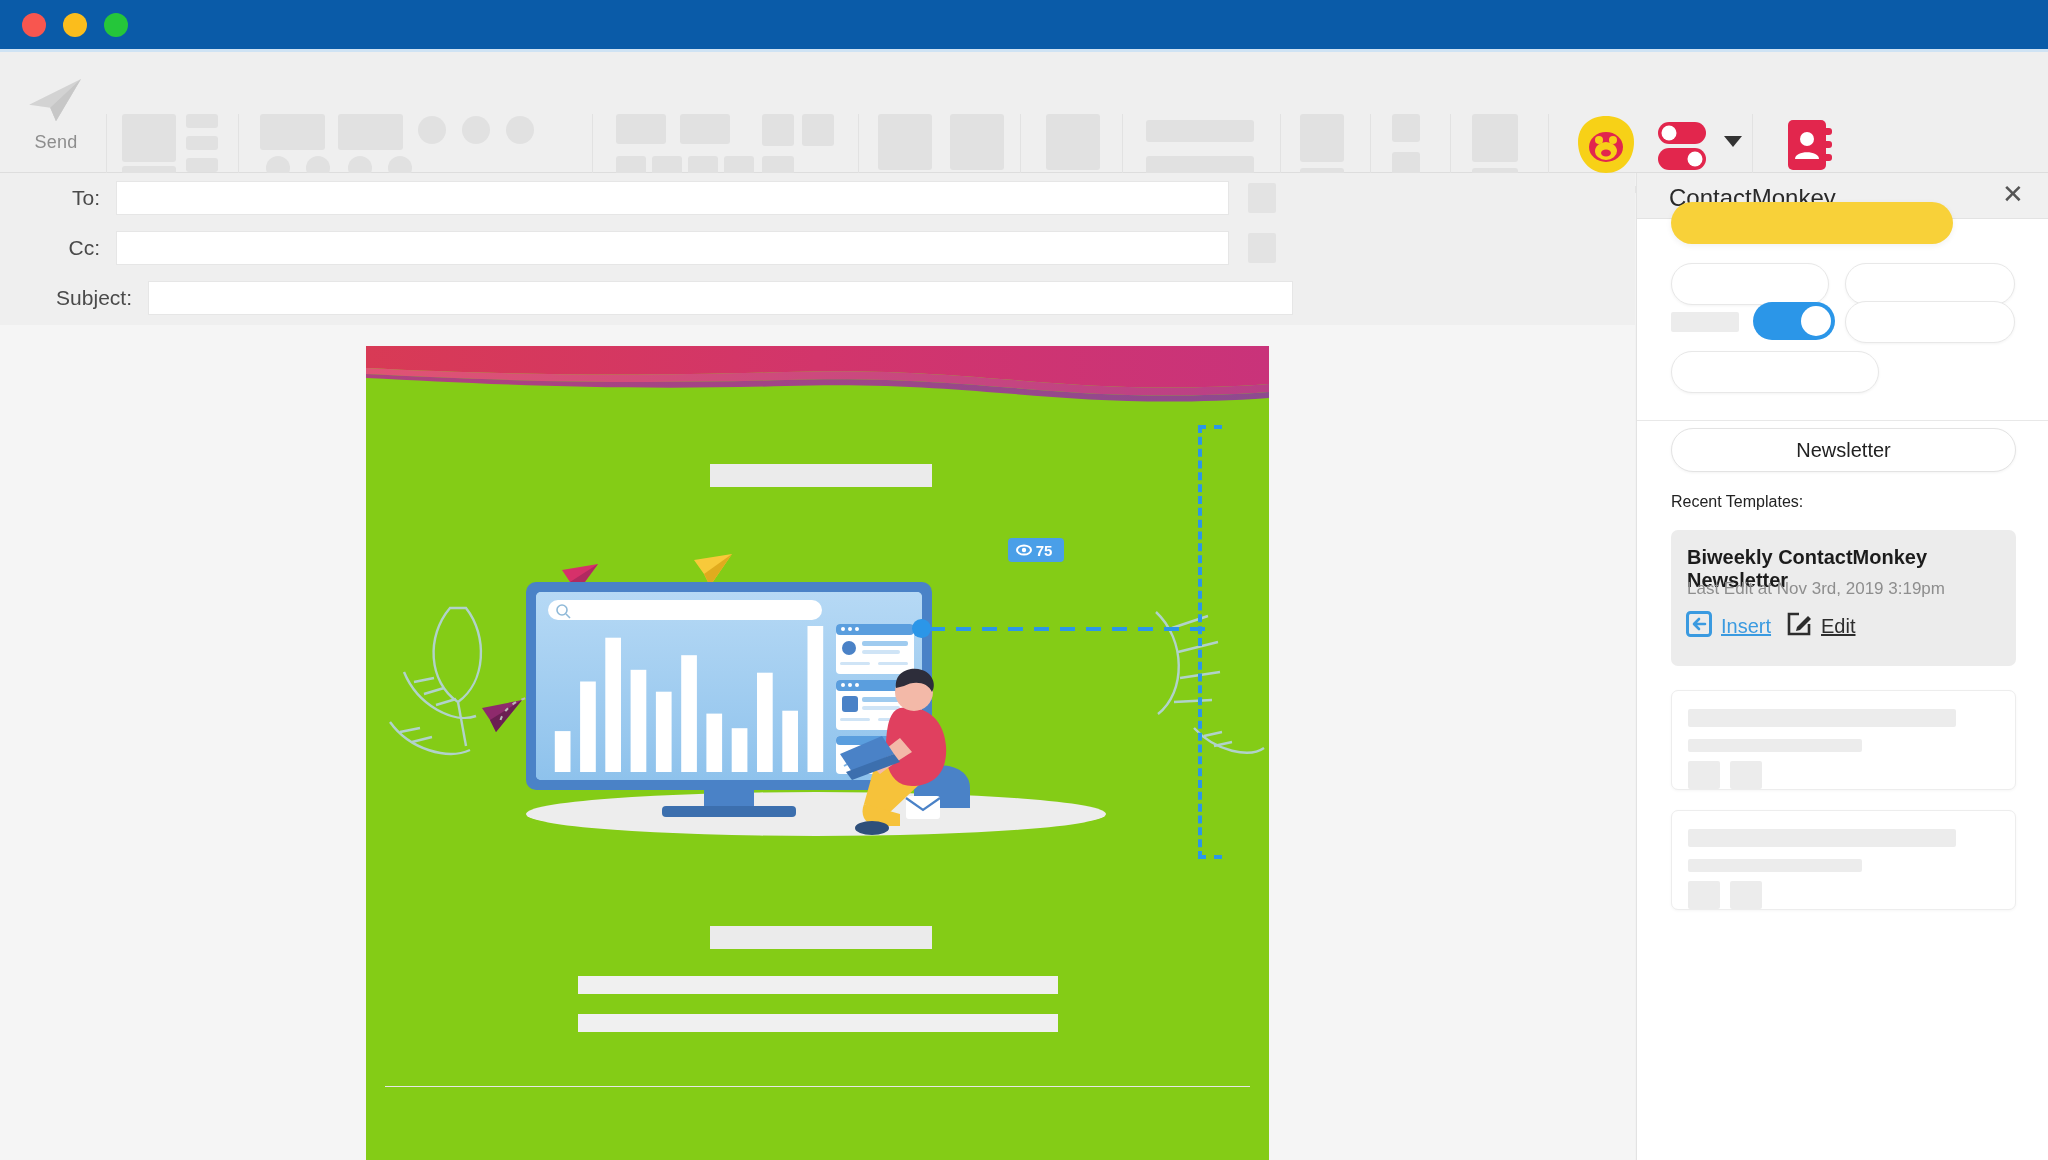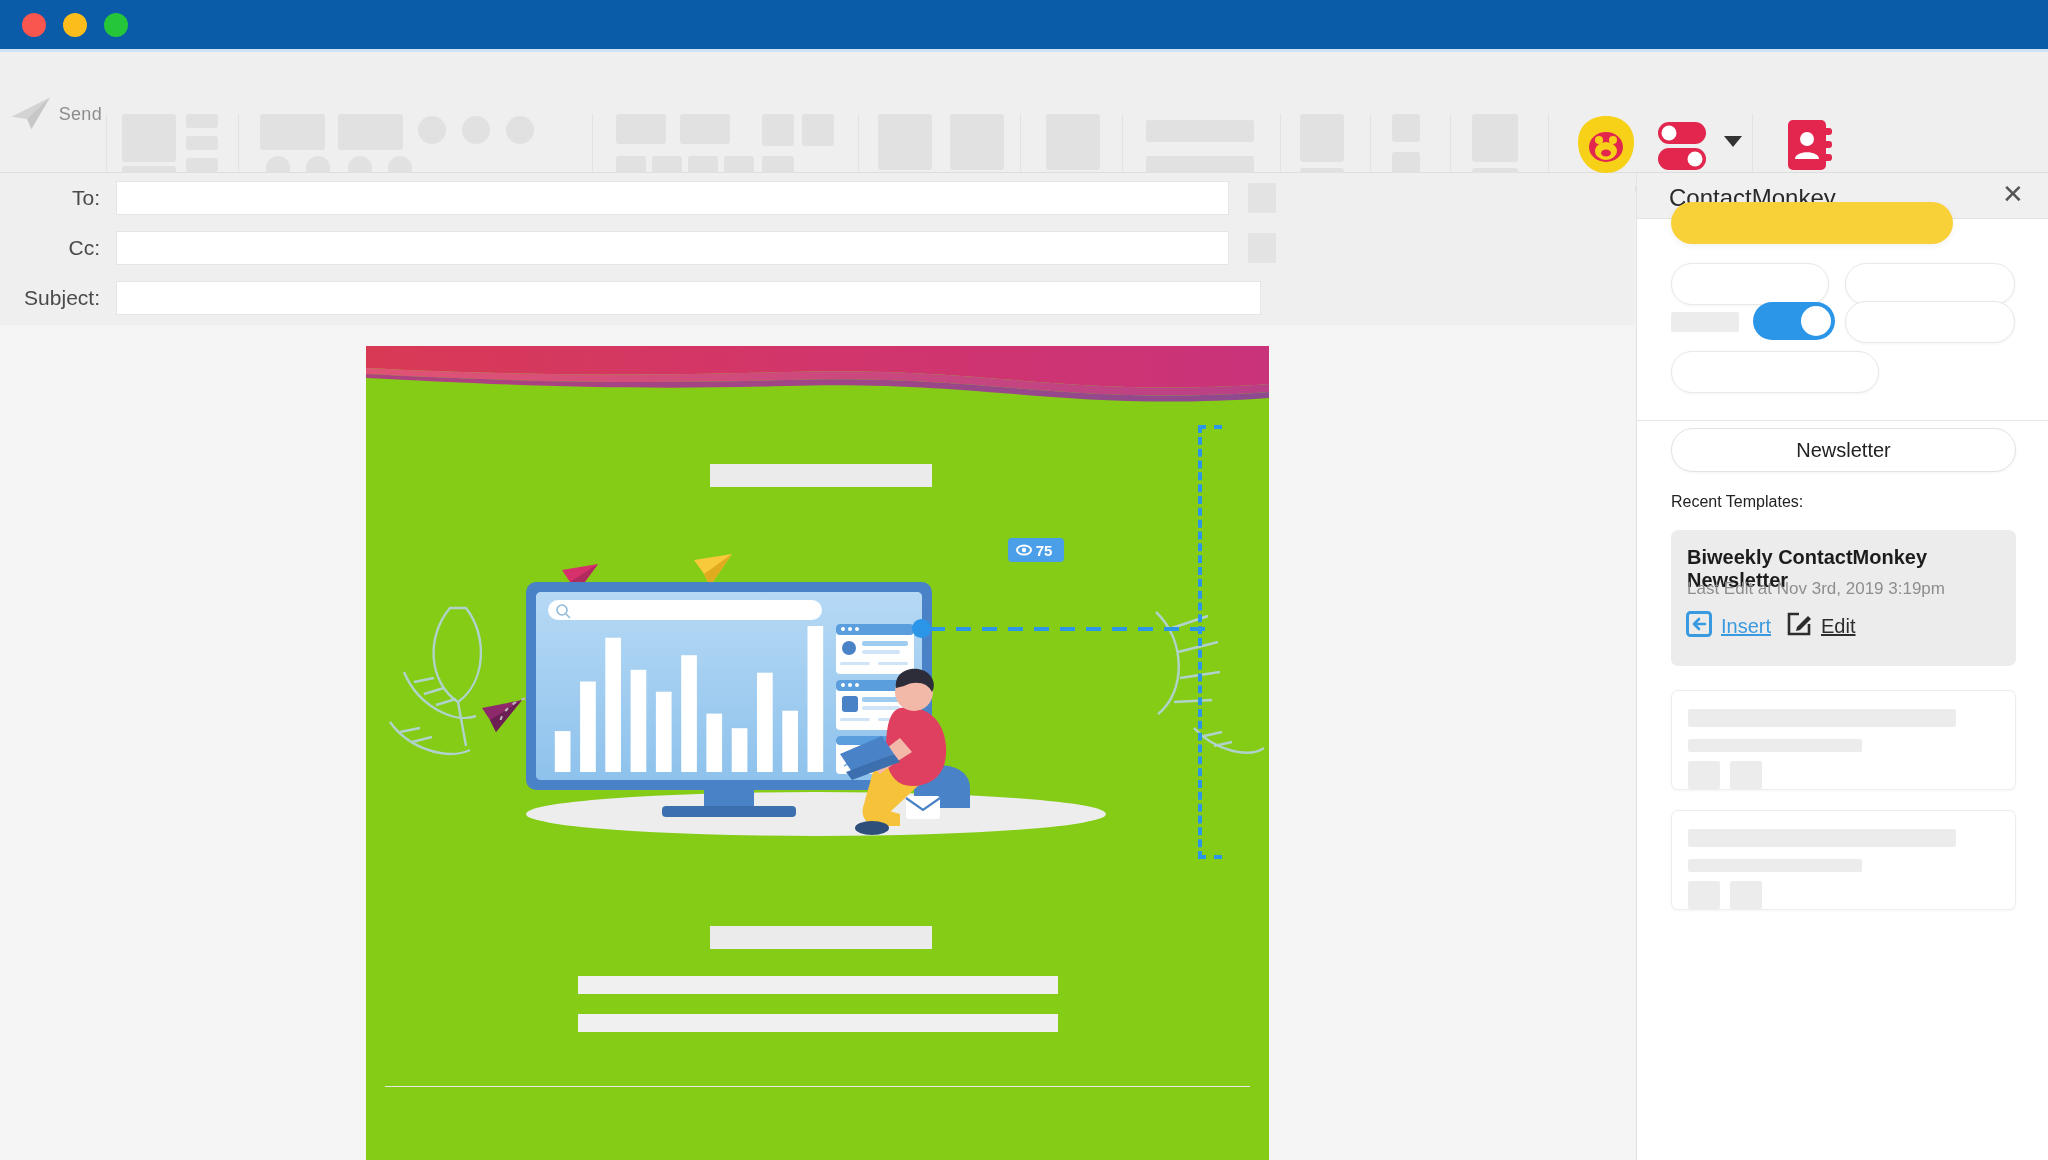--- a/index.html
+++ b/index.html
@@ -34,21 +34,21 @@
   
   .ribbon {
     position: absolute; left: 0; top: 52px;
     width: 2048px; height: 121px;
     background: #efefef;
     border-bottom: 1px solid #dddddd;
   }
   .send-btn {
     position: absolute; left: 10px; top: 8px;
     width: 92px; height: 108px;
-    display: flex; 
+    display: flex; flex-direction: column;
     align-items: center; justify-content: center; gap: 6px;
   }
   .send-icon { width: 58px; height: 50px; opacity: .72; }
   .send-label { font-size: 18px; color: #8d8d8d; letter-spacing: .3px; }
 
   .rib-sep {
     position: absolute; top: 62px; width: 1px; height: 72px;
     background: #e2e2e2;
   }
   .ph { position: absolute; background: #e1e1e1; }
@@ -382,21 +382,21 @@
       <input class="field-input" style="width: 1113px;" placeholder="">
       <div class="field-tag" style="left:1248px;"></div>
     </div>
 
     <div class="field-row" style="top:4px;">
       <div class="field-label">To:</div>
       <input class="field-input" style="width: 1113px;" placeholder="">
       <div class="field-tag" style="left:1248px;"></div>
     </div>
 
-    <div class="field-row" style="top:104px;">
+    <div class="field-row" style="top:104px;margin-left:32px;">
       <div class="field-label">Subject:</div>
       <input class="field-input" style="width: 1145px;" placeholder="">
     </div>
   </div>
 
   <div class="canvas">
 
     <div class="email-page">
 
       <div class="wave-banner">

